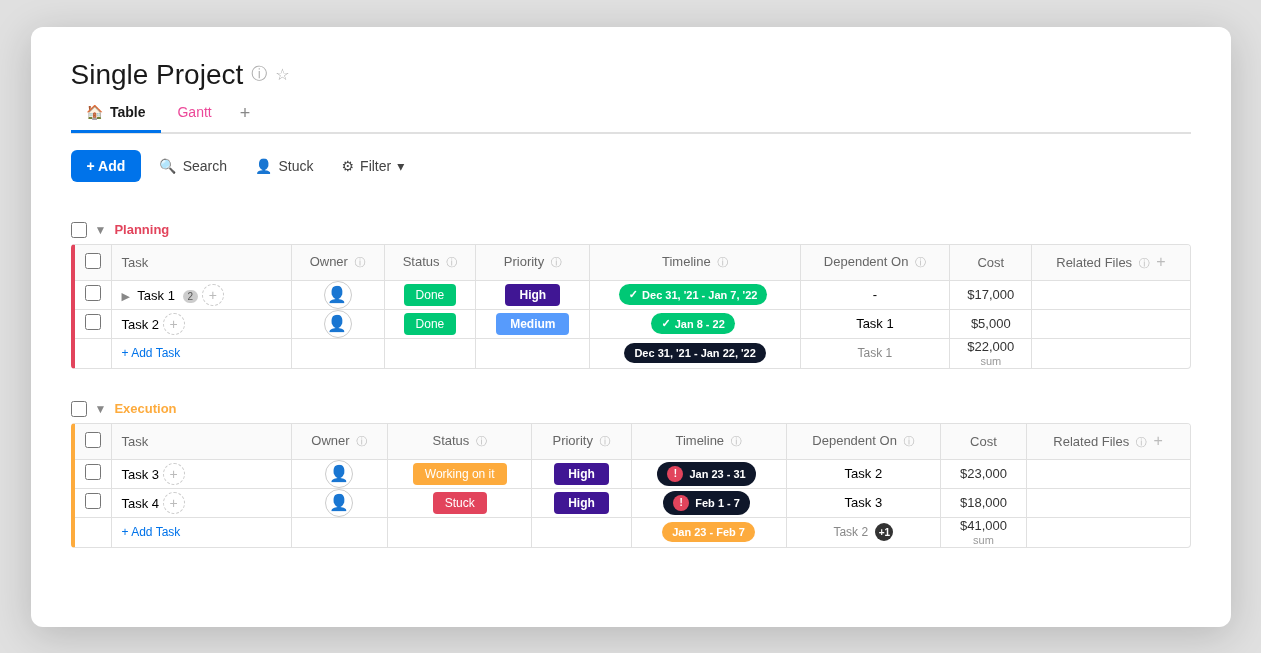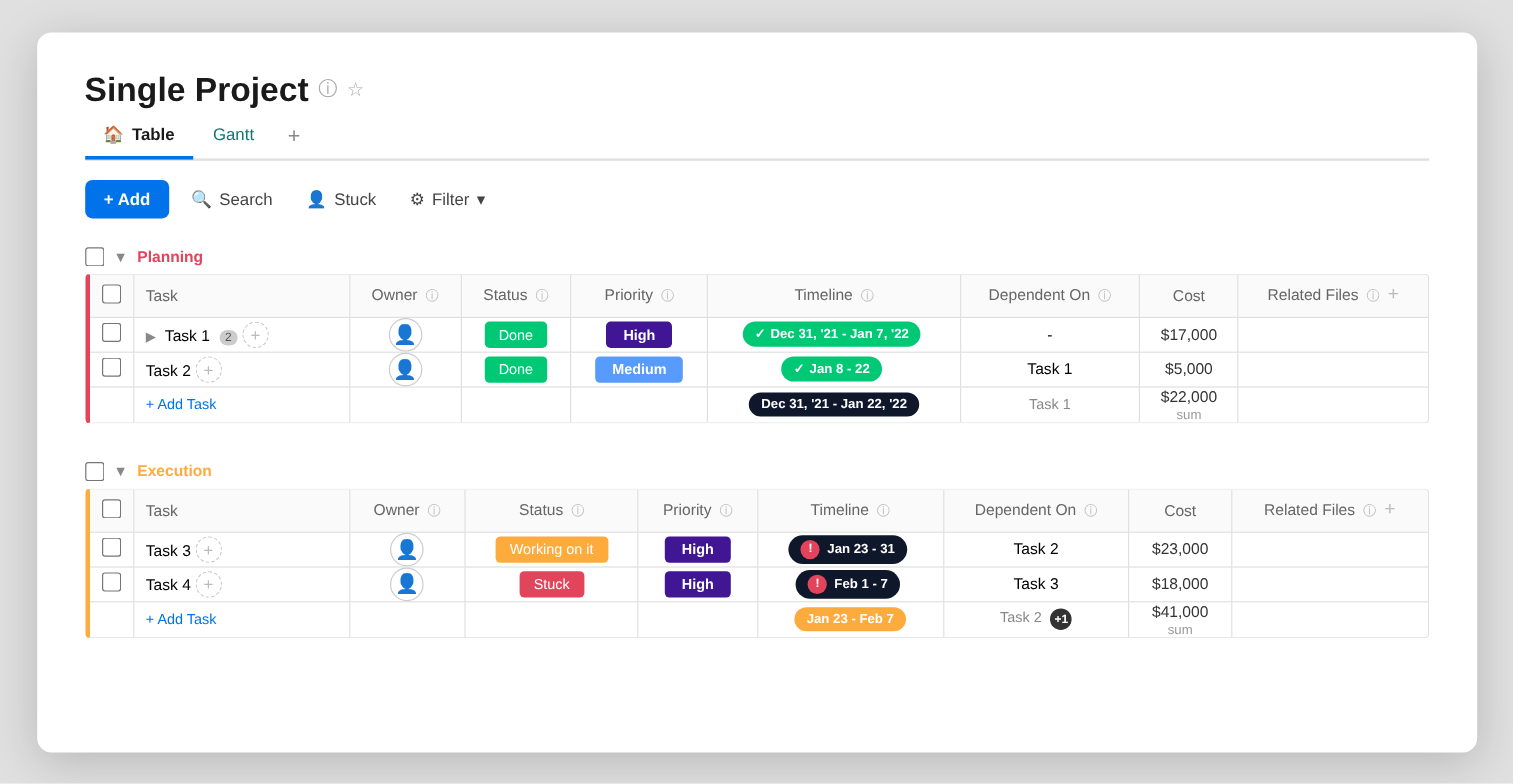--- a/index.html
+++ b/index.html
@@ -20,21 +20,21 @@
       box-shadow: 0 8px 40px rgba(0,0,0,0.18);
     }
     .page-title-row {
       display: flex;
       align-items: center;
       gap: 8px;
       margin-bottom: 4px;
     }
     .page-title {
       font-size: 28px;
-      font-weight: 700;
+      font-weight: 400;
       color: #1a1a1a;
     }
     .page-title-icon {
       color: #aaa;
       font-size: 16px;
       cursor: pointer;
     }
     .page-subtitle {
       font-size: 13px;
       color: #666;
@@ -52,41 +52,41 @@
       border-bottom: 2px solid #e0e0e0;
       margin-bottom: 16px;
     }
     .tab {
       display: flex;
       align-items: center;
       gap: 6px;
       padding: 8px 16px 10px;
       font-size: 14px;
       font-weight: 500;
-      color: #0f766e;
+      color: #ec4899;
       cursor: pointer;
       border-bottom: 3px solid transparent;
       margin-bottom: -2px;
     }
     .tab.active {
       color: #1a1a1a;
       border-bottom: 3px solid #0073ea;
       font-weight: 600;
     }
     .tab-add {
       padding: 8px 12px;
       color: #888;
       cursor: pointer;
       font-size: 18px;
     }
     .toolbar {
       display: flex;
       align-items: center;
       gap: 8px;
-      margin-bottom: 24px;
+      margin-bottom: 40px;
     }
     .btn-add {
       background: #0073ea;
       color: #fff;
       border: none;
       border-radius: 6px;
       padding: 8px 16px;
       font-size: 14px;
       font-weight: 600;
       cursor: pointer;

